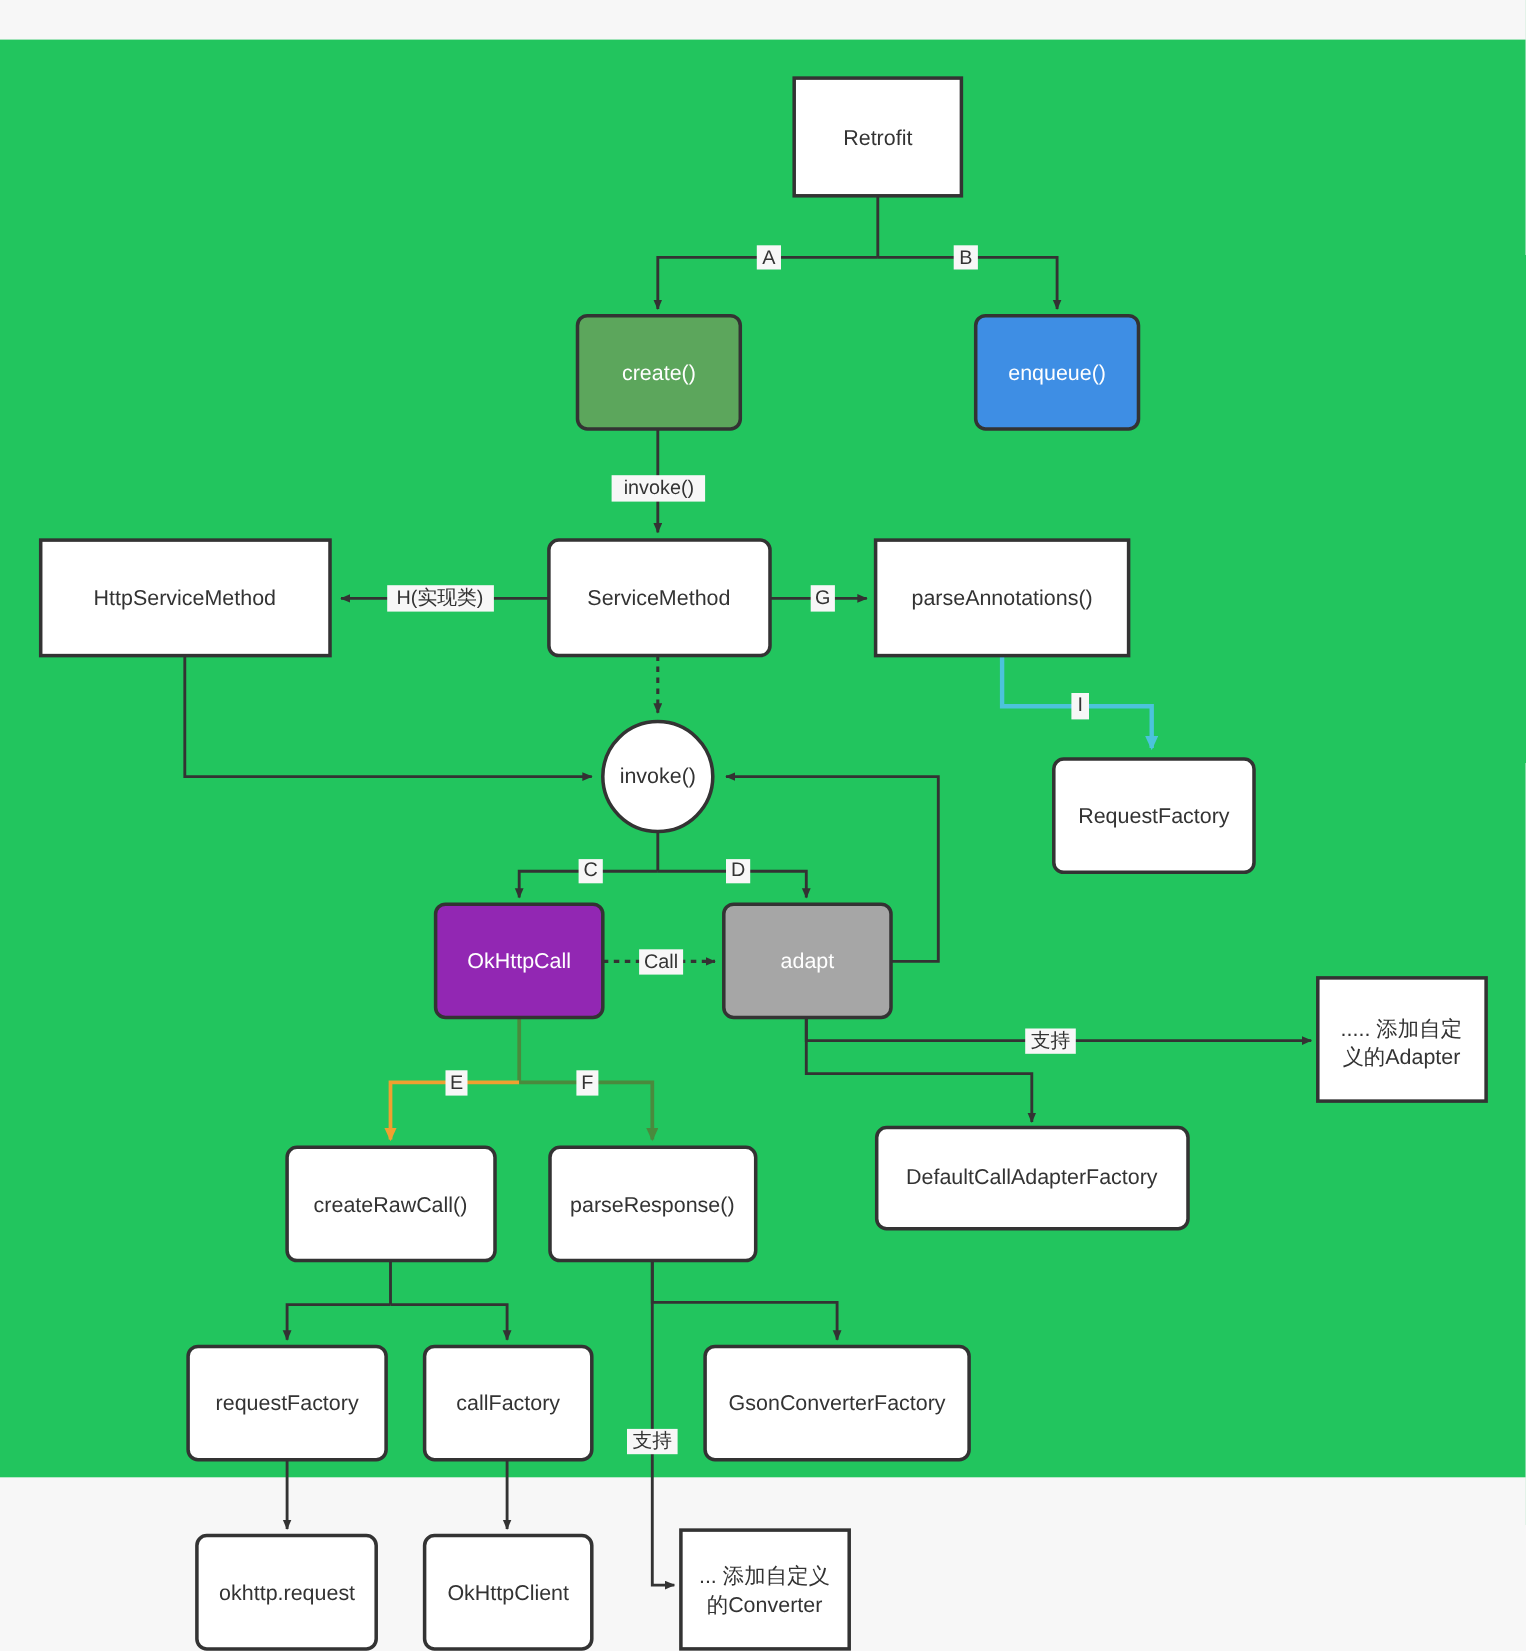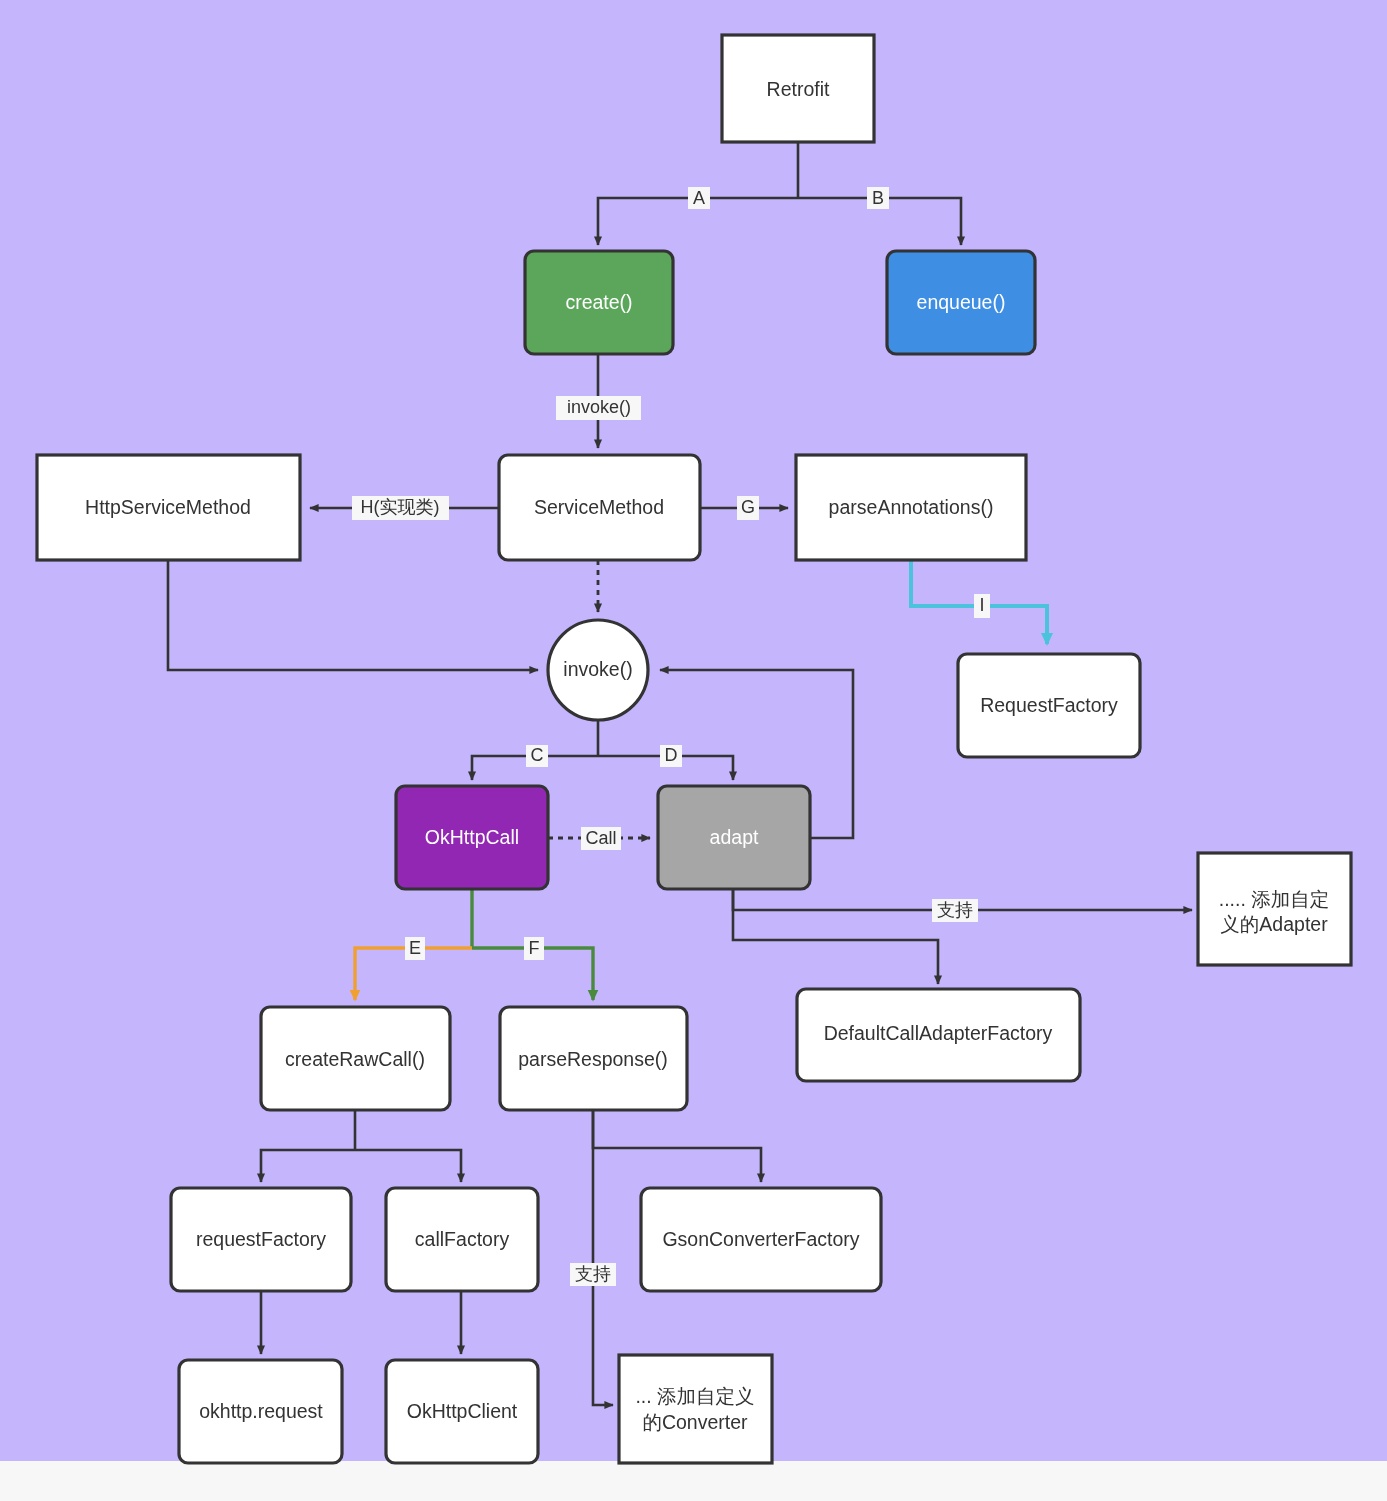--- a/index.html
+++ b/index.html
@@ -1,17 +1,17 @@
 <!DOCTYPE html>
 <html><head>
 <meta charset="utf-8">
 <style>
   html,body{margin:0;padding:0;background:#f7f7f7;}
   body{width:1387px;height:1501px;font-family:"Liberation Sans",sans-serif;overflow:hidden;}
-  #canvas{position:relative;width:1387px;height:1461px;background:#c4b5fd;}
+  #canvas{position:relative;width:1387px;height:1307px;background:#22c55e;margin-top:36px;}
   svg{position:absolute;top:0;left:0;width:1387px;height:1501px;}
   .nd-rect{fill:#ffffff;stroke:#333333;stroke-width:3.2;}
   .nd-green{fill:#5ca65c;stroke:#333333;stroke-width:3.2;}
   .nd-blue{fill:#3e8ee4;stroke:#333333;stroke-width:3.2;}
   .nd-purple{fill:#9227b3;stroke:#333333;stroke-width:3.2;}
   .nd-gray{fill:#a6a6a6;stroke:#333333;stroke-width:3.2;}
   .nd-circle{fill:#ffffff;stroke:#333333;stroke-width:3.2;}
   .lbl{font-family:"Liberation Sans",sans-serif;font-size:19.5px;fill:#333333;
        text-anchor:middle;dominant-baseline:middle;}
   .lbl-w{fill:#ffffff;}

